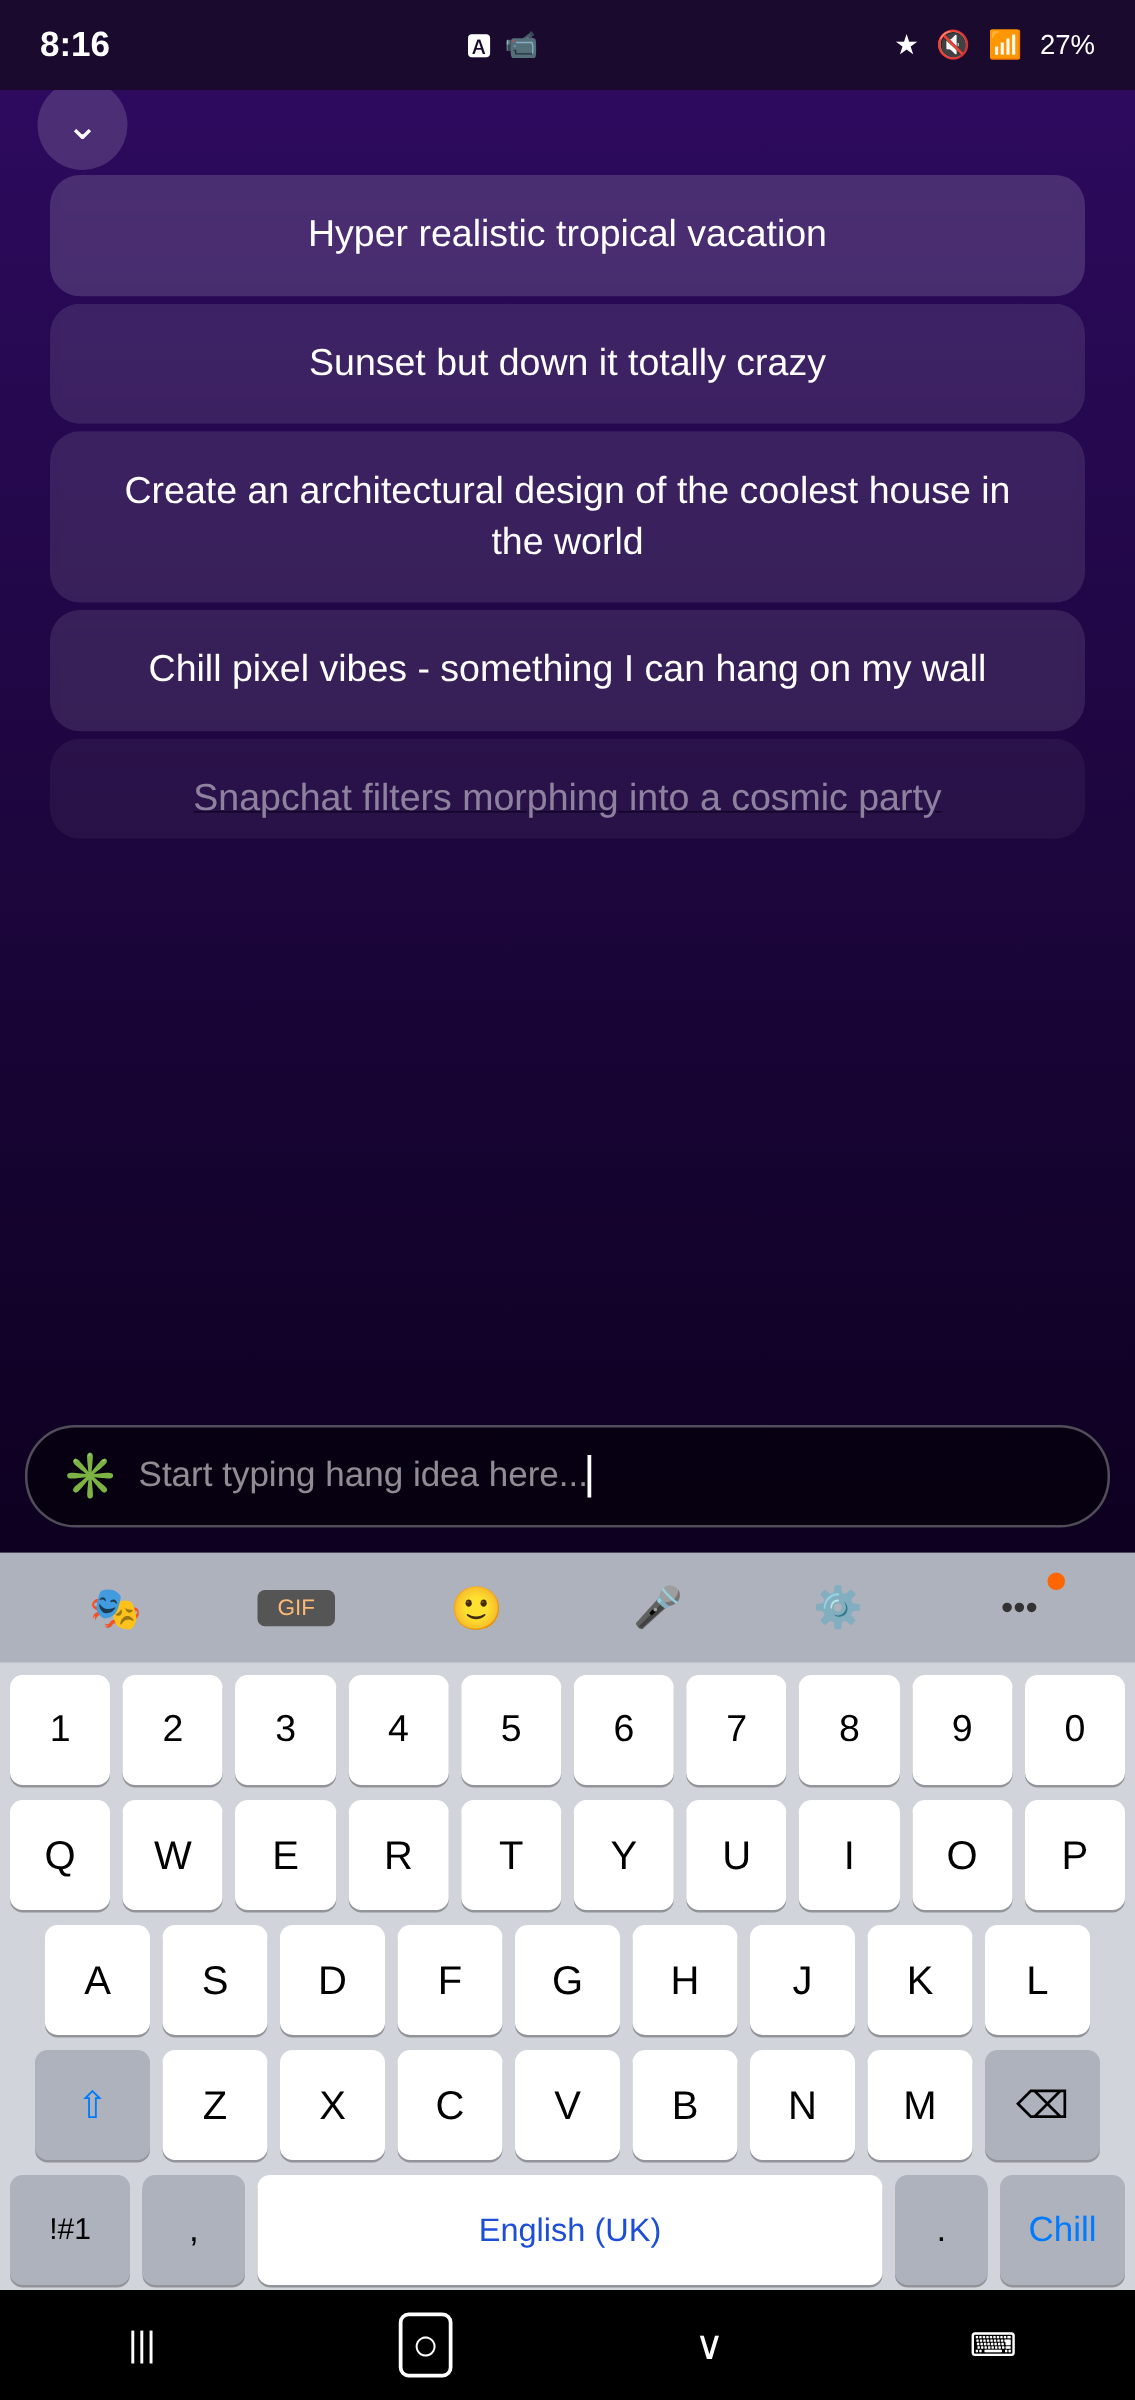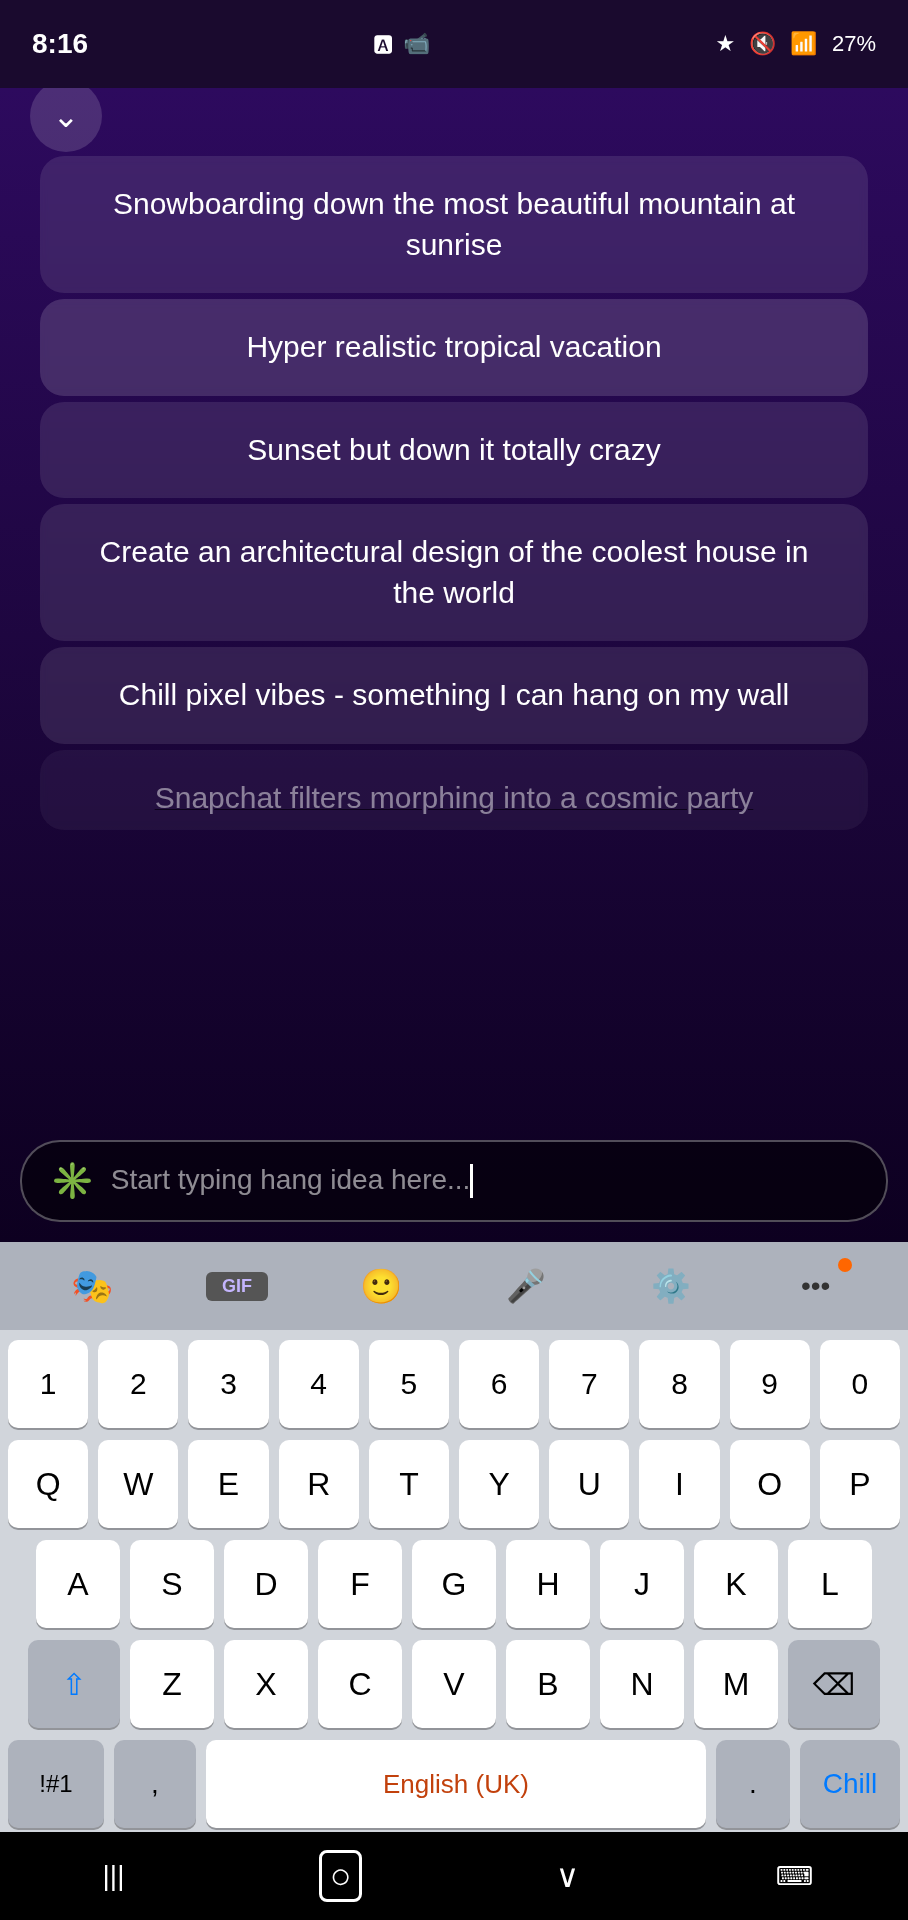--- a/index.html
+++ b/index.html
@@ -11,21 +11,21 @@
       background: #000;
       font-family: -apple-system, 'Helvetica Neue', Arial, sans-serif;
       overflow: hidden;
       display: flex;
       flex-direction: column;
     }
 
     
     .status-bar {
       background: #1a0a2e;
-      height: 88px;
+      height: 72px;
       display: flex;
       align-items: center;
       justify-content: space-between;
       padding: 0 32px;
       flex-shrink: 0;
     }
     .status-time {
       color: white;
       font-size: 28px;
       font-weight: 600;
@@ -171,23 +171,23 @@
       height: 64px;
       display: flex;
       align-items: center;
       justify-content: center;
       font-size: 30px;
       cursor: pointer;
       position: relative;
     }
     .gif-badge {
       background: #555;
-      color: #c4b5fd;
+      color: #fdba74;
       font-size: 18px;
-      font-weight: 700;
+      font-weight: 400;
       padding: 4px 16px;
       border-radius: 6px;
     }
     .orange-dot {
       position: absolute;
       top: 4px;
       right: 4px;
       width: 14px;
       height: 14px;
       background: #ff6600;
@@ -228,21 +228,21 @@
     .key.dark-key {
       background: #adb2bc;
       font-size: 28px;
       color: #000;
     }
     .key.space-key {
       flex: 4;
       max-width: none;
       background: white;
       font-size: 26px;
-      color: #c2410c;
+      color: #1d4ed8;
     }
     .key.action-key {
       background: #adb2bc;
       font-size: 28px;
       min-width: 80px;
     }
     .key.next-key {
       background: #adb2bc;
       color: #007aff;
       font-size: 28px;
@@ -309,23 +309,20 @@
 
 <div class="app-area">
 
   <div class="header">
     <div class="back-button">
       <span class="back-chevron">⌄</span>
     </div>
   </div>
 
   <div class="suggestions">
-    <div class="suggestion-item">
-      <span class="suggestion-text">Snowboarding down the most beautiful mountain at sunrise</span>
-    </div>
     <div class="suggestion-item highlight">
       <span class="suggestion-text">Hyper realistic tropical vacation</span>
     </div>
     <div class="suggestion-item">
       <span class="suggestion-text">Sunset but down it totally crazy</span>
     </div>
     <div class="suggestion-item">
       <span class="suggestion-text">Create an architectural design of the coolest house in the world</span>
     </div>
     <div class="suggestion-item">

